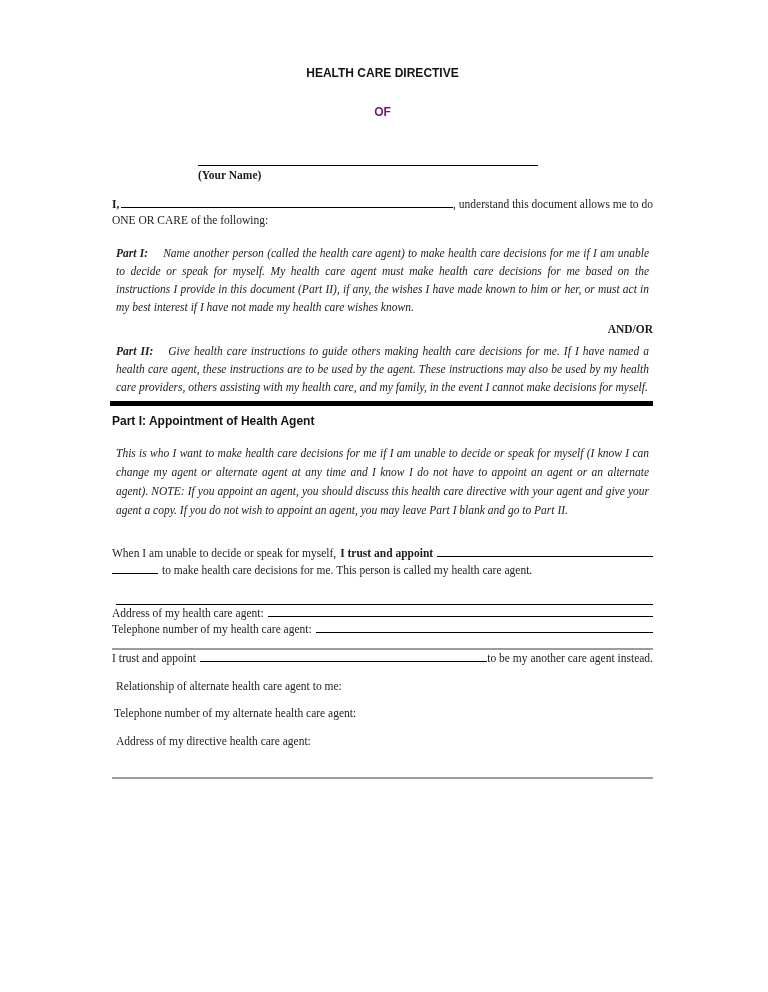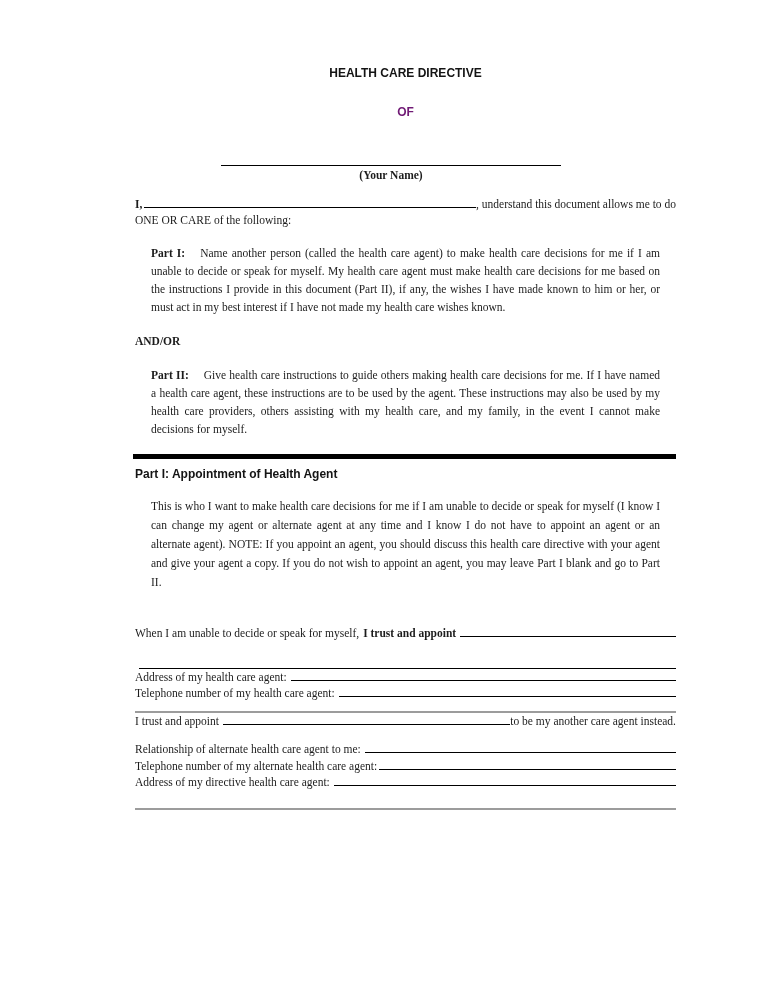--- a/index.html
+++ b/index.html
@@ -6,21 +6,21 @@
   .page{
     position:relative;
     width:768px;height:992px;
     background:#ffffff;
     color:#1c1c1c;
     font-family:"Liberation Serif","DejaVu Serif",serif;
     font-size:11.5px;
     overflow:hidden;
   }
   .content{
-    position:absolute;left:135px;top:0;width:541px;
+    position:absolute;left:112px;top:0;width:541px;
   }
   .doc-title{
     margin-top:66px;
     text-align:center;
     font-family:"Liberation Sans","DejaVu Sans",sans-serif;
     font-weight:bold;font-size:12px;line-height:15px;
     color:#141414;
   }
   .doc-of{
     margin-top:24px;
@@ -31,75 +31,76 @@
   }
   .name-rule{
     margin-top:45px;
     margin-left:86px;
     width:340px;height:0;
     border-bottom:1.5px solid #000000;
   }
   .your-name{
     margin-left:86px;width:340px;
     margin-top:2px;
-    text-align:center;
+    text-align:left;
     font-weight:bold;font-size:11.5px;line-height:14px;
   }
   .flexline{display:flex;align-items:baseline;}
   .blank{
     display:inline-block;
     height:10px;
     border-bottom:1px solid #000000;
   }
   .grow{flex:1 1 auto;}
   .ml{margin-left:4px;}
   .ml2{margin-left:2px;}
   .nowrap{white-space:nowrap;}
   .intro-l1{margin-top:14px;line-height:16px;}
   .intro-l2{line-height:16px;}
   .b{font-weight:bold;}
   .para{
-    margin:16px;
+    margin:4px;
     text-align:justify;
     line-height:18px;
+    font-style:italic;
   }
   .p1{margin-top:16px;}
   .tab{display:inline-block;width:15px;}
   .andor{
-    text-align:left;font-weight:bold;line-height:18px;
+    text-align:right;font-weight:bold;line-height:18px;
   }
   .bar{
     margin-top:5px;margin-left:-2px;
     width:543px;height:5px;
     background:#000000;
   }
   .sec-head{
     margin-top:8px;
     font-family:"Liberation Sans","DejaVu Sans",sans-serif;
     font-weight:bold;font-size:12px;line-height:15px;
     color:#141414;
   }
   .sec-intro{margin-top:15px;line-height:19px;}
-  .appoint-l1{margin-top:33px;line-height:16.5px;}
+  .appoint-l1{margin-top:25px;line-height:16.5px;}
   .appoint-l2{line-height:16.5px;}
   .w46{width:46px;flex:0 0 auto;}
   .fields{margin-top:16px;}
   .frow{display:flex;align-items:baseline;line-height:16.3px;}
   .rule-gray{
     margin-top:10px;
     width:541px;height:0;
     border-top:2px solid #9c9c9c;
   }
   .alt-l1{
     margin-top:45px;line-height:17px;
     white-space:nowrap;letter-spacing:-0.2px;
   }
   .alt-l2{line-height:17px;}
   .f2{margin-top:11px;}
-  .f2 .frow{line-height:16.5px;}
+  .f2 .frow{line-height:16.5px;flex-direction:column;}
   .rg2{margin-top:17px;}
 </style>
 </head>
 <body>
 
 <div class="page">
   <div class="content">
 
     <div class="doc-title">HEALTH CARE DIRECTIVE</div>
 
@@ -124,20 +125,24 @@
     <div class="bar"></div>
 
     <div class="sec-head">Part I: Appointment of Health Agent</div>
 
     <p class="para sec-intro">This is who I want to make health care decisions for me if I am unable to decide or speak for myself (I know I can change my agent or alternate agent at any time and I know I do not have to appoint an agent or an alternate agent). NOTE: If you appoint an agent, you should discuss this health care directive with your agent and give your agent a copy. If you do not wish to appoint an agent, you may leave Part I blank and go to Part II.</p>
 
     <div class="appoint-l1 flexline">
       <span>When I am unable to decide or speak for myself,</span>
       <span class="b ml">I trust and appoint</span>
       <span class="blank grow ml"></span>
+    </div>
+    <div class="appoint-l2 flexline">
+      <span class="blank w46"></span>
+      <span class="ml">to make health care decisions for me. This person is called my health care agent.</span>
     </div>
 
     <div class="fields f1">
       <div class="frow">
         <span class="blank grow ml"></span>
       </div>
       <div class="frow">
         <span>Address of my health care agent:</span>
         <span class="blank grow ml"></span>
       </div>

